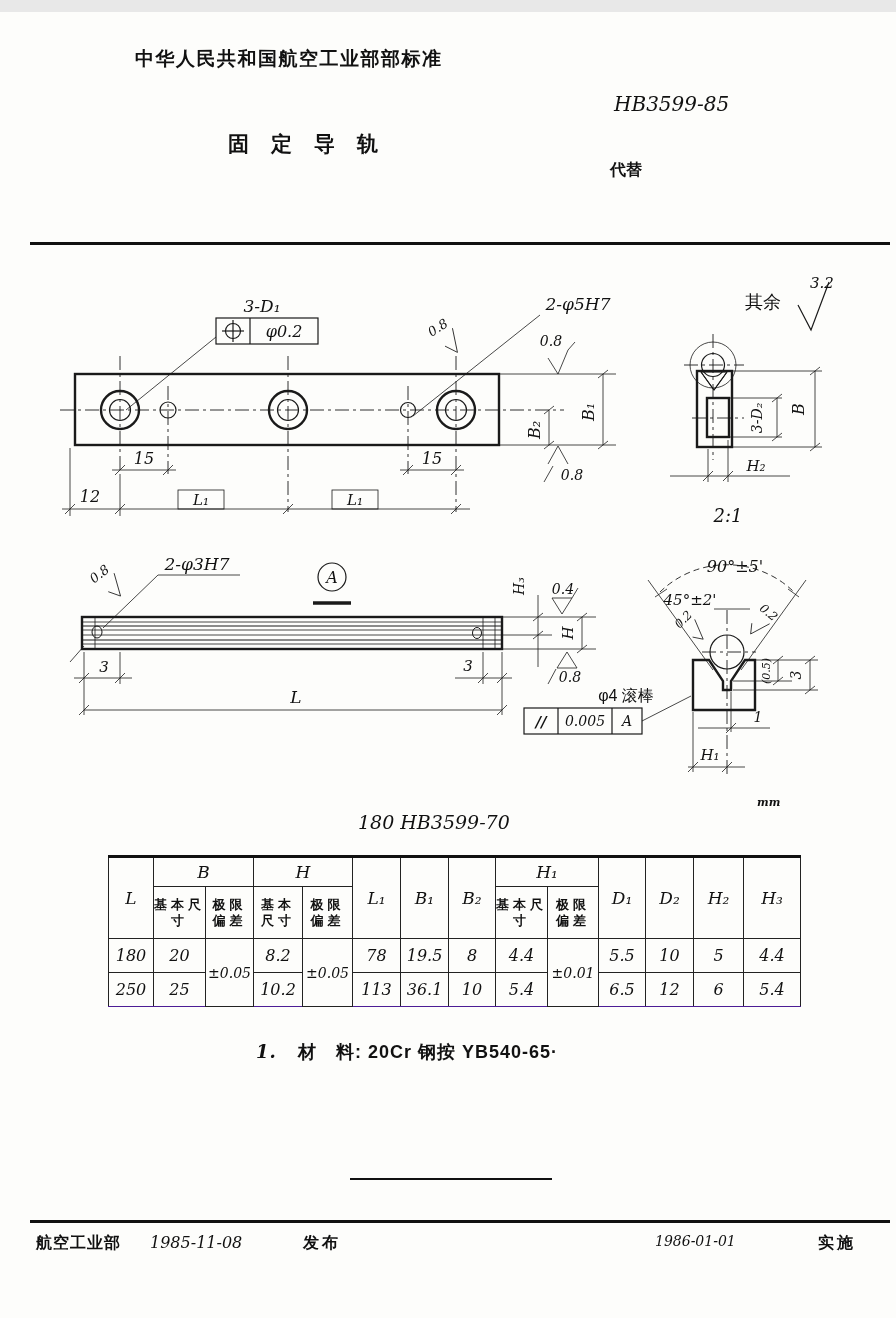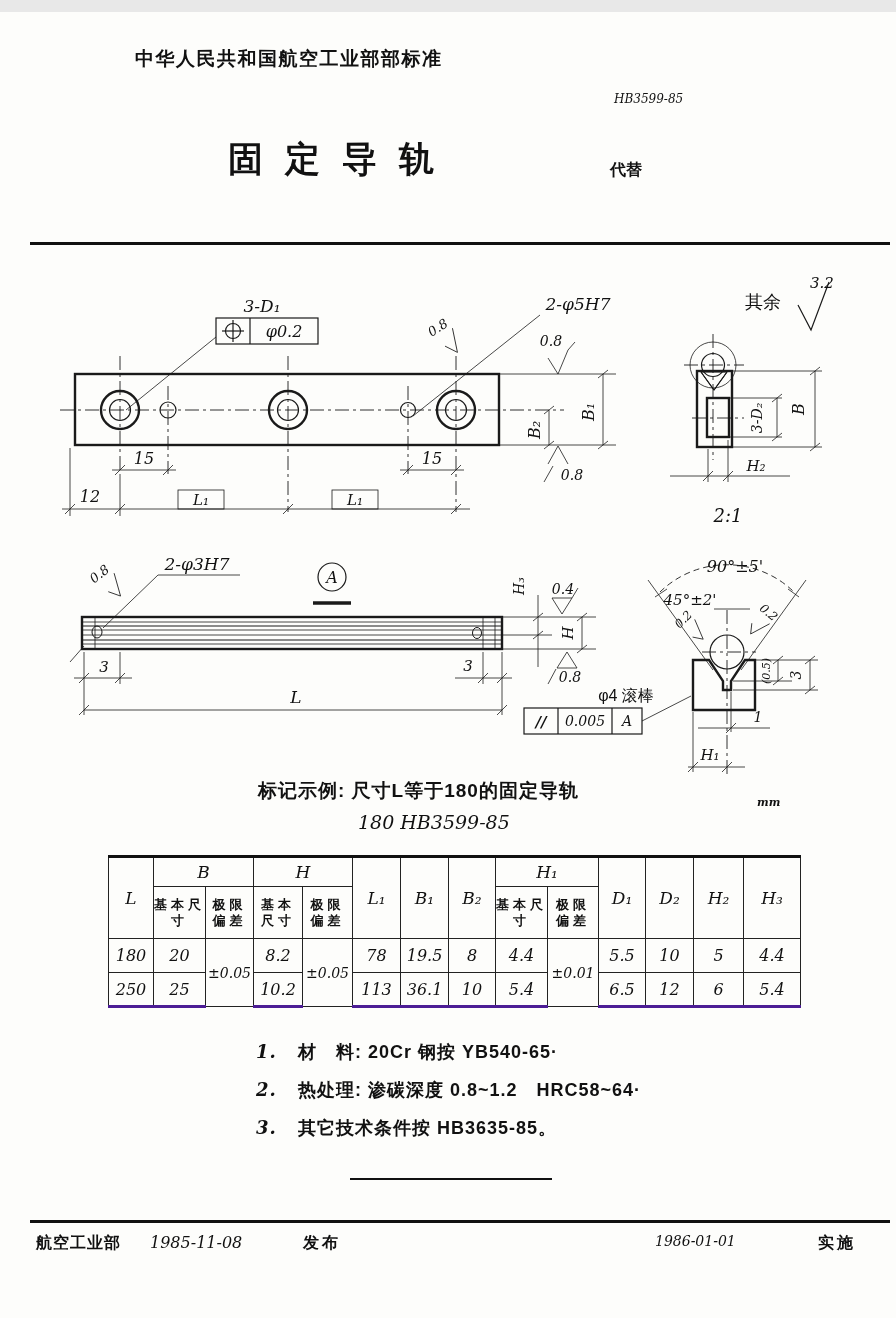--- a/index.html
+++ b/index.html
@@ -9,39 +9,39 @@
     background:#fdfdfb; color:#111; overflow:hidden;
     font-family:"Liberation Sans", sans-serif;
     padding-left:28px;
   }
   .abs { position:absolute; }
   .sans { font-family:"Liberation Sans", sans-serif;font-weight:bold; }
   .hand { font-family:"DejaVu Serif", serif; font-style:italic; }
 
   
   #org-standard { left:135px; top:34px; font-size:19px; font-weight:bold; letter-spacing:1.5px; }
-  #standard-no  { left:614px; top:80px;  font-size:12px; }
-  #doc-title    { left:228px; top:124px; font-size:35px; letter-spacing:22px; font-weight:bold; font-family:"DejaVu Serif",serif; }
+  #standard-no  { left:614px; top:80px;  font-size:20px; }
+  #doc-title    { left:228px; top:118px; font-size:21px; letter-spacing:22px; font-weight:bold; font-family:"DejaVu Serif",serif; }
   #replaces     { left:610px; top:148px; font-size:16px; }
   .rule { background:#111; }
   #top-rule    { left:30px;  top:230px;  width:860px; height:3px; }
   #mid-rule    { left:350px; top:1166px; width:202px; height:2px; }
   #footer-rule { left:30px;  top:1208px; width:860px; height:3px; }
 
   
   #marking-line1 { left:258px; top:766px; font-size:19px; letter-spacing:1px; }
   #marking-line2 { left:358px; top:799px; font-size:19px; }
 
   
   #unit-label { left:757px; top:784px; font-size:11px;font-weight:bold; }
   #dim-table-wrap { left:108px; top:843px; }
   table.dim { border-collapse:collapse; table-layout:fixed; width:692px; }
   table.dim td { border:1px solid #222; text-align:center; vertical-align:middle; padding:0; }
   table.dim tr.grp td { border-top:3px solid #111; }
-  table.dim tr.last td { border-bottom:3px solid #4c1d95; }
+  table.dim tr.last td { border-bottom:1px solid #4c1d95; }
   td.colhead { font-size:17px; }
   td.subhead { font-size:13px; line-height:1.2; letter-spacing:4px; padding:2px 1px; }
   td.val { font-size:16px; }
   td.tol { font-size:14px; }
   .hrow1 { height:30px; } .hrow2 { height:52px; }
   .drow { height:34px; }
 
   
   .note { position:absolute; left:256px; font-size:18px; letter-spacing:1px; white-space:nowrap; }
   .note .num { display:inline-block; width:42px; font-family:"DejaVu Serif",serif; font-style:italic; }
@@ -333,22 +333,21 @@
       <text class="t-hand" x="758" y="710" font-size="14" text-anchor="middle">1</text>
 
       <line class="thin" x1="693" y1="700" x2="693" y2="760"></line>
       <line class="thin" x1="688" y1="755" x2="745" y2="755"></line>
       <line class="thin" x1="688" y1="760" x2="698" y2="750"></line>
       <line class="thin" x1="722" y1="760" x2="732" y2="750"></line>
       <text class="t-hand" x="710" y="748" font-size="15" text-anchor="middle">H₁</text>
     </g>
   </svg>
 
-  <div class="abs sans" id="marking-line1">标记示例: 尺寸L等于180的固定导轨</div>
-  <div class="abs hand" id="marking-line2">180    HB3599-85</div>
+  <div class="abs hand" id="marking-line2">180    HB3599-70</div>
 
   <div class="abs hand" id="unit-label">mm</div>
   <div class="abs" id="dim-table-wrap">
     <table class="dim">
       <colgroup>
         <col style="width:45px">
           <col style="width:52px">
           <col style="width:48px">
           <col style="width:49px">
         <col style="width:50px">
@@ -411,22 +410,20 @@
         <td class="val hand">6.5</td>
         <td class="val hand">12</td>
         <td class="val hand">6</td>
         <td class="val hand">5.4</td>
       </tr>
     </tbody>
       </table>
   </div>
 
   <div class="note sans" id="note-1"><span class="num">1.</span><span>材　料: 20Cr 钢按 YB540-65·</span></div>
-  <div class="note sans" id="note-2"><span class="num">2.</span><span>热处理: 渗碳深度 0.8~1.2　HRC58~64·</span></div>
-  <div class="note sans" id="note-3"><span class="num">3.</span><span>其它技术条件按 HB3635-85。</span></div>
 
   <div class="abs rule" id="mid-rule"></div>
 
   <div class="abs rule" id="footer-rule"></div>
   <div class="abs sans" id="footer-org">航空工业部</div>
   <div class="abs hand" id="footer-issue-date">1985-11-08</div>
   <div class="abs sans" id="footer-issue-label">发布</div>
   <div class="abs hand" id="footer-impl-date">1986-01-01</div>
   <div class="abs sans" id="footer-impl-label">实施</div>
 

